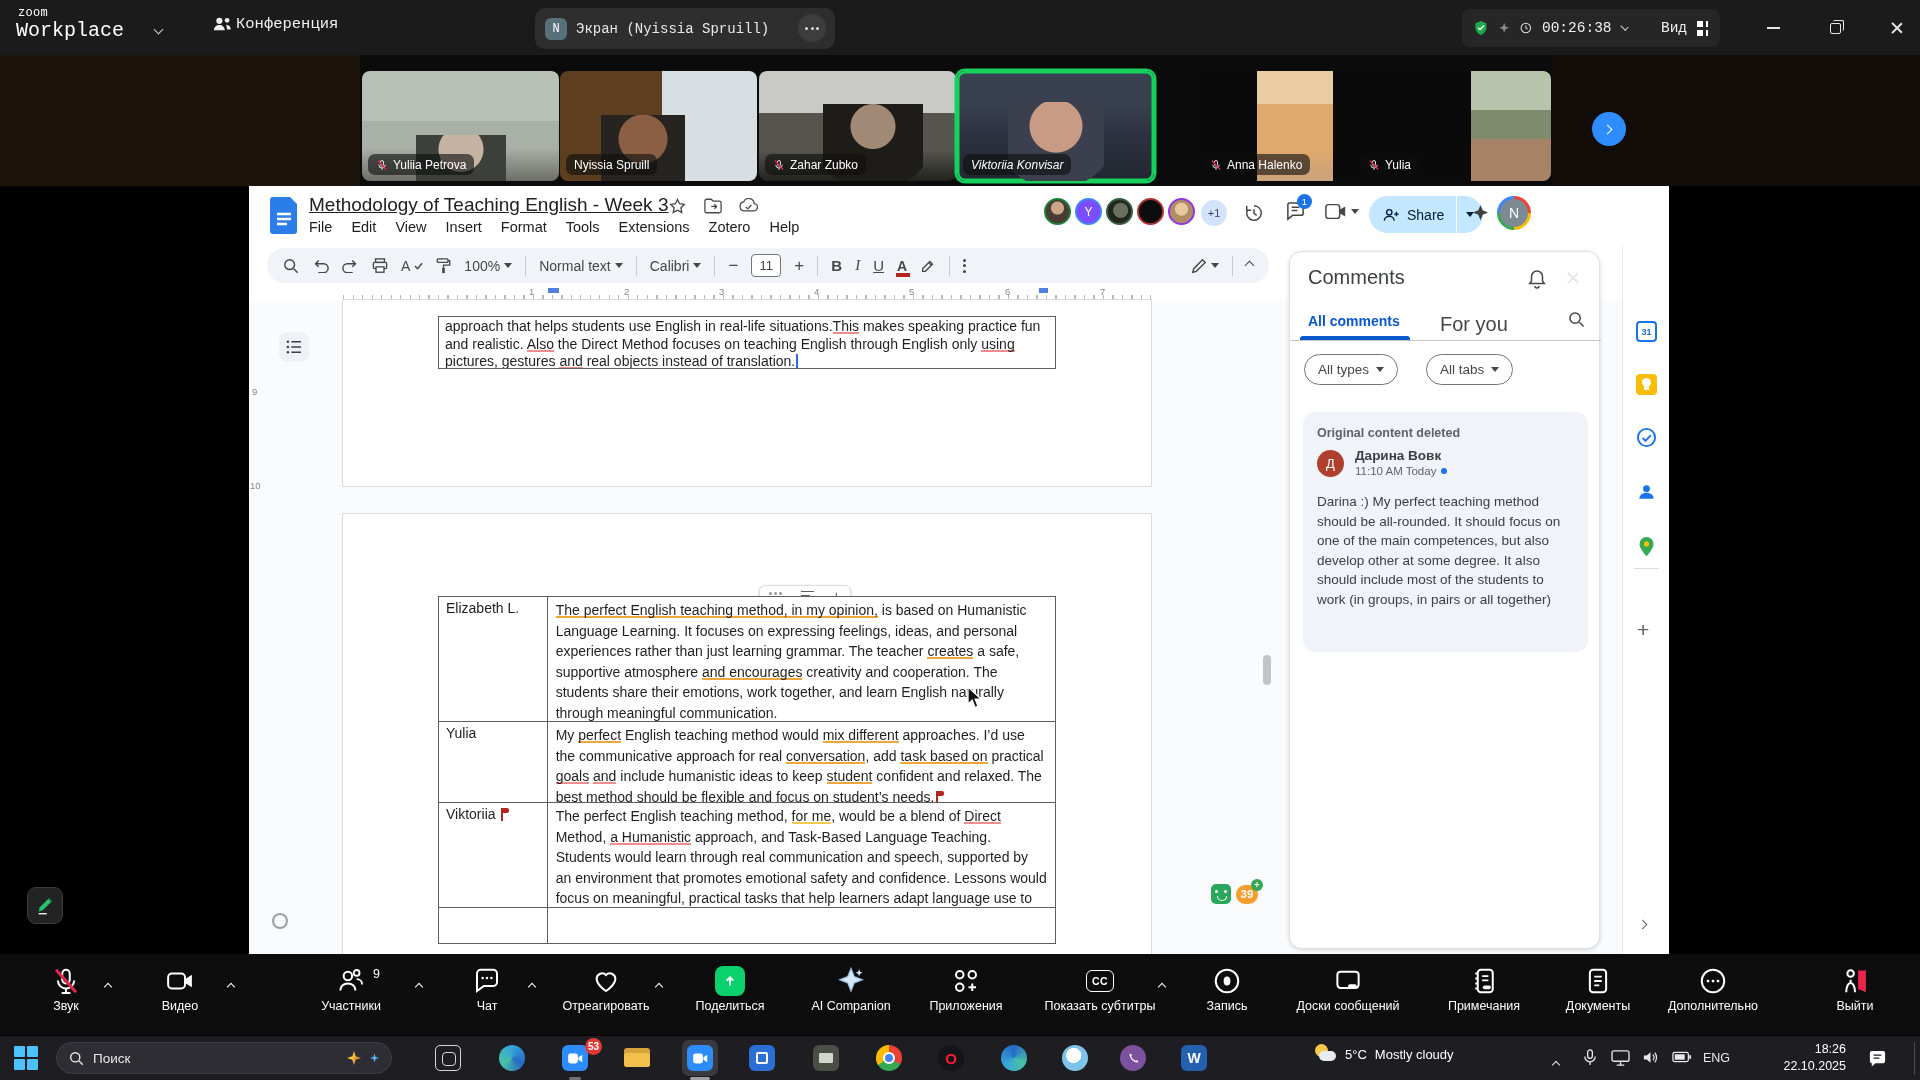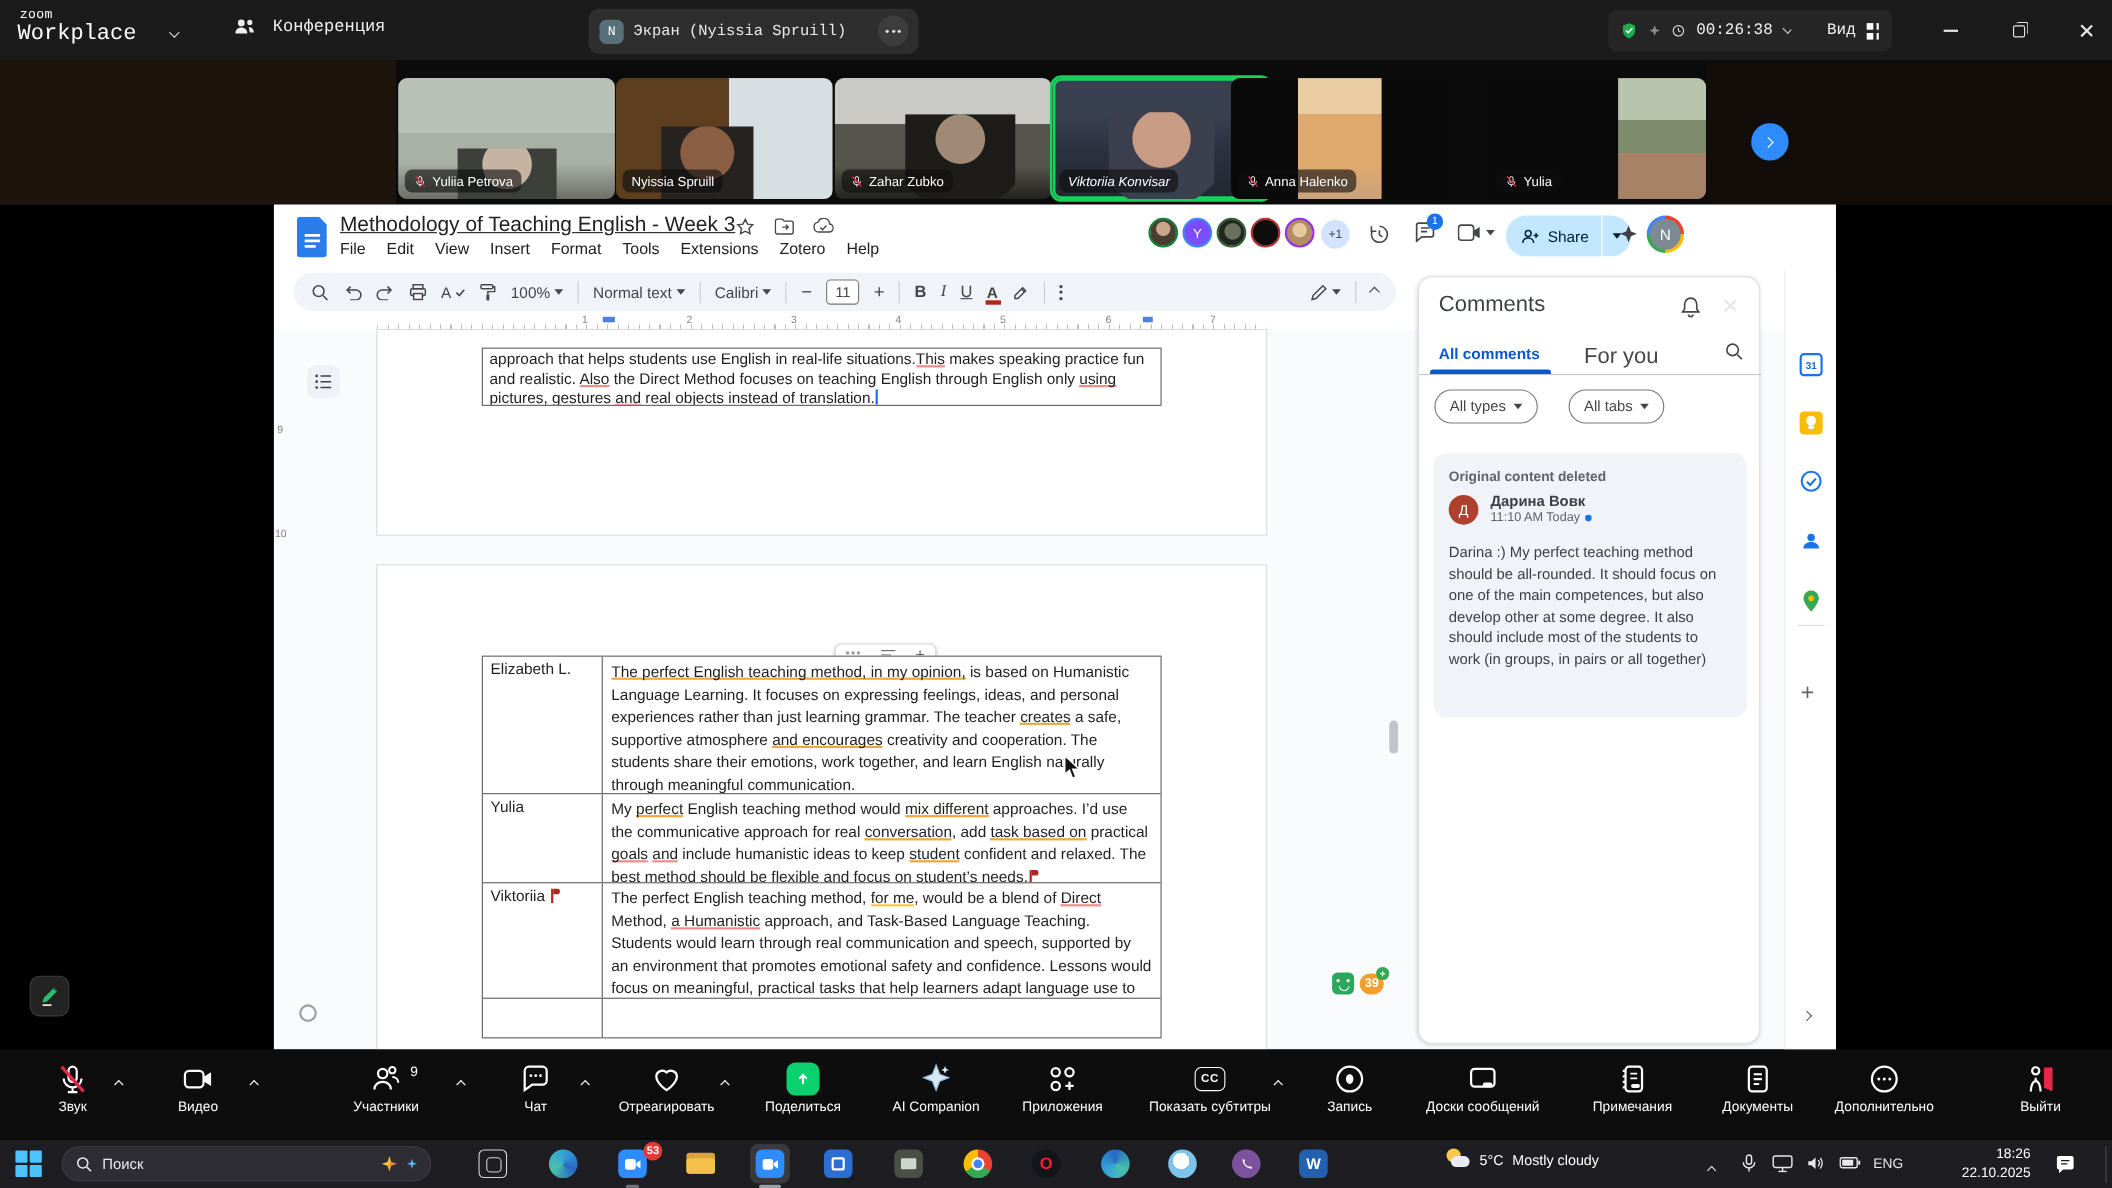--- a/index.html
+++ b/index.html
@@ -8,21 +8,21 @@
   .abs { position:absolute; }
   svg { display:block; }
 
   
   #titlebar { position:absolute; left:0; top:0; width:1920px; height:55px; background:#1b1b1b; color:#eee;font-family:Liberation Mono, monospace; }
   .brand-small { position:absolute; left:18px; top:6px; font-size:12px; color:#fff; letter-spacing:.3px; }
   .brand { position:absolute; left:16px; top:19px; font-size:20px; color:#fff; font-weight:400; }
   .chev { display:inline-block; width:7px; height:7px; border-left:1.6px solid #cfcfcf; border-bottom:1.6px solid #cfcfcf; transform:rotate(-45deg); }
   .chev-up { transform:rotate(135deg); }
   #tb-chev { left:155px; top:26px; }
-  #meeting { position:absolute; left:213px; top:15px; display:flex; align-items:center; gap:15px; font-size:15.5px; color:#f0f0f0; }
+  #meeting { position:absolute; left:213px; top:15px; display:flex; align-items:center; gap:3px; font-size:15.5px; color:#f0f0f0; }
   #tab { position:absolute; left:535px; top:8px; width:300px; height:41px; background:#2e2e2e; border-radius:10px; display:flex; align-items:center; padding:0 10px; gap:9px; }
   #tab .nbadge { width:22px; height:22px; border-radius:6px; background:#57707a; color:#fff; font-size:12px; display:flex; align-items:center; justify-content:center; }
   #tab .tlabel { font-size:14px; color:#e8e8e8; white-space:nowrap; }
   #tab-more { position:absolute; left:798px; top:14px; width:28px; height:28px; border-radius:50%; background:#3d3d3d; display:flex; align-items:center; justify-content:center; gap:2.5px; }
   .dot3 { width:3px; height:3px; border-radius:50%; background:#ddd; }
   #tb-pill { position:absolute; left:1462px; top:9px; width:258px; height:38px; background:#262626; border-radius:8px; display:flex; align-items:center; gap:10px; padding:0 12px; }
   #timer { font-size:14.5px; color:#f2f2f2; }
   #view-label { font-size:14.5px; color:#f2f2f2; margin-left:24px; }
   .grid-icon { width:15px; height:15px; background:
     linear-gradient(#fff,#fff) 0 0/6px 6px no-repeat,
@@ -267,21 +267,21 @@
     </div>
   </div>
 
   <div class="tile active" style="left:957px;background:linear-gradient(180deg,#39404f 0 30%,#2c3140 60%,#232730);">
     <div style="position:absolute;left:50%;top:28%;width:96px;height:86px;transform:translateX(-50%);background:radial-gradient(circle at 50% 28%,#c79b84 0 26px,#3b3f4e 27px 62px,transparent 63px);"></div>
     <div class="chip">
       <span>Viktoriia Konvisar</span>
     </div>
   </div>
 
-  <div class="tile" style="left:1119px;background:#0a0a0a;">
+  <div class="tile" style="left:1196px;background:#0a0a0a;">
     <div style="position:absolute;left:50%;top:0;width:76px;height:110px;transform:translateX(-50%);background:linear-gradient(180deg,#e9cda0 0 30%,#e0a96c 30% 70%,#caa27c);"></div>
     <div class="chip">
       <svg width="12" height="12" viewBox="0 0 24 24">
           <rect x="9" y="3" width="6" height="11" rx="3" stroke="#fff" stroke-width="1.7" fill="none"></rect>
           <path d="M5.5 11.5a6.5 6.5 0 0 0 13 0M12 18v3.5" stroke="#fff" stroke-width="1.7" fill="none"></path>
           <path d="M4 3L20 21" stroke="#e8264c" stroke-width="2.6"></path>
         </svg>
       <span>Anna Halenko</span>
     </div>
   </div>

